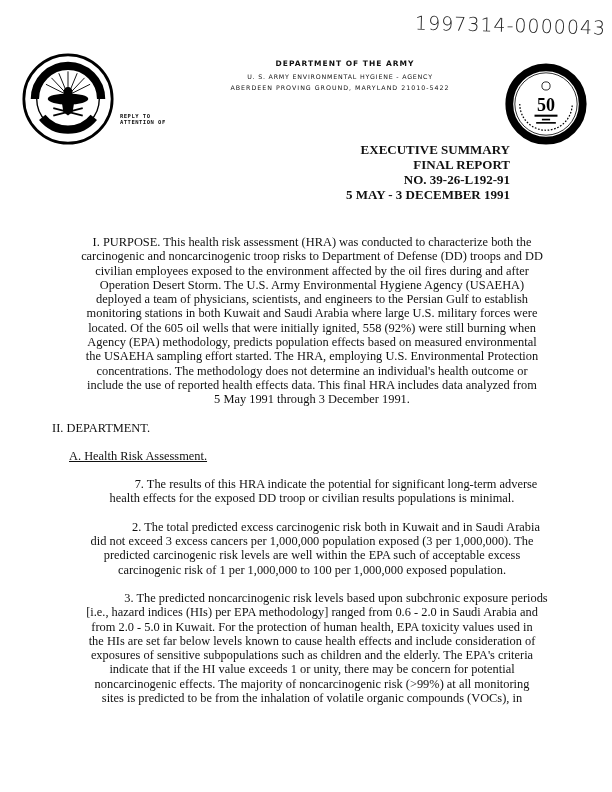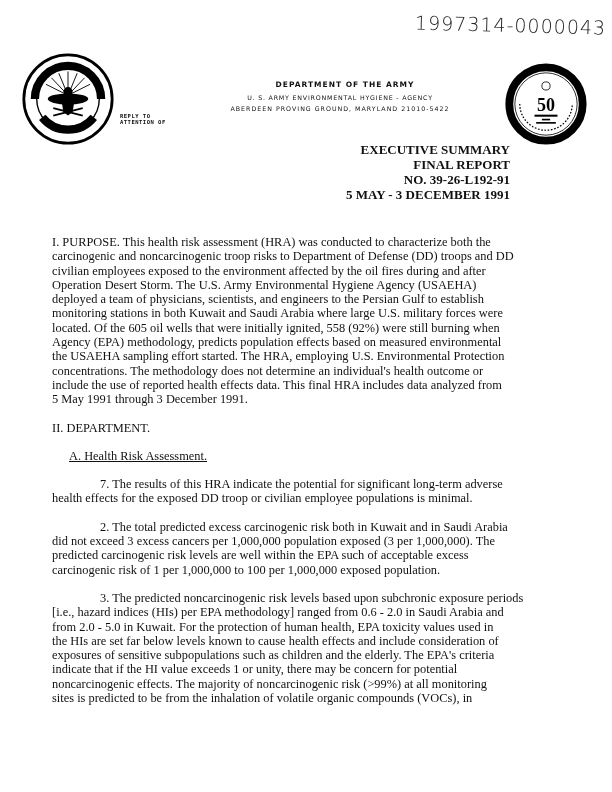--- a/index.html
+++ b/index.html
@@ -18,32 +18,32 @@
     .seal-right { position: absolute; left: 505px; top: 63px; width: 82px; height: 82px; }
     .reply-to {
       position: absolute; left: 120px; top: 113px;
       font-family: "DejaVu Sans Mono", monospace; font-size: 5.5px;
       line-height: 6px; letter-spacing: 0.5px; font-weight: bold;
     }
     .letterhead {
       position: absolute; left: 180px; width: 320px; top: 57px;
       text-align: center; font-family: "DejaVu Sans", sans-serif;
     }
-    .lh1 { font-size: 7.5px; letter-spacing: 1px; font-weight: bold; line-height: 14px; margin-left: 10px; margin-top: 21px; }
+    .lh1 { font-size: 7.5px; letter-spacing: 1px; font-weight: bold; line-height: 14px; margin-left: 10px; }
     .lh2 { font-size: 6.3px; letter-spacing: 0.8px; line-height: 11px; }
     .lh3 { font-size: 6.3px; letter-spacing: 1px; line-height: 11px; }
     .title-block {
       position: absolute; left: 150px; width: 360px; top: 142px;
       text-align: right; font-size: 13px; line-height: 15px; font-weight: bold;
     }
     .content {
       position: absolute; left: 52px; top: 235px; width: 520px;
       font-size: 12.4px; line-height: 14.3px;
     }
-    .para { white-space: nowrap; }
+    .para { white-space: nowrap; text-align: center; }
     .gap { height: 14px; }
     .indent1 { padding-left: 17px; text-decoration: underline; }
     .indent2 { display: inline-block; width: 48px; }
     .underline { text-decoration: underline; }
   </style>
 </head>
 <body>
 
 <div class="handwritten">1997314-0000043</div>
 
@@ -115,21 +115,21 @@
   </div>
   <div class="gap"></div>
   <div>II.  DEPARTMENT.</div>
   <div class="gap"></div>
   <div class="indent1">
     <span>A.  </span><span class="underline">Health Risk Assessment</span><span>.</span>
   </div>
   <div class="gap"></div>
   <div class="para">
     <div><span class="indent2"></span><span>7.  The results of this HRA indicate the potential for significant long-term adverse</span></div>
-    <div>health effects for the exposed DD troop or civilian employee populations is minimal.</div>
+    <div>health effects for the exposed DD troop or civilian results populations is minimal.</div>
   </div>
   <div class="gap"></div>
   <div class="para">
     <div><span class="indent2"></span><span>2.  The total predicted excess carcinogenic risk both in Kuwait and in Saudi Arabia</span></div>
     <div>did not exceed 3 excess cancers per 1,000,000 population exposed (3 per 1,000,000).  The</div>
     <div>predicted carcinogenic risk levels are well within the EPA such of acceptable excess</div>
     <div>carcinogenic risk of 1 per 1,000,000 to 100 per 1,000,000 exposed population.</div>
   </div>
   <div class="gap"></div>
   <div class="para">

